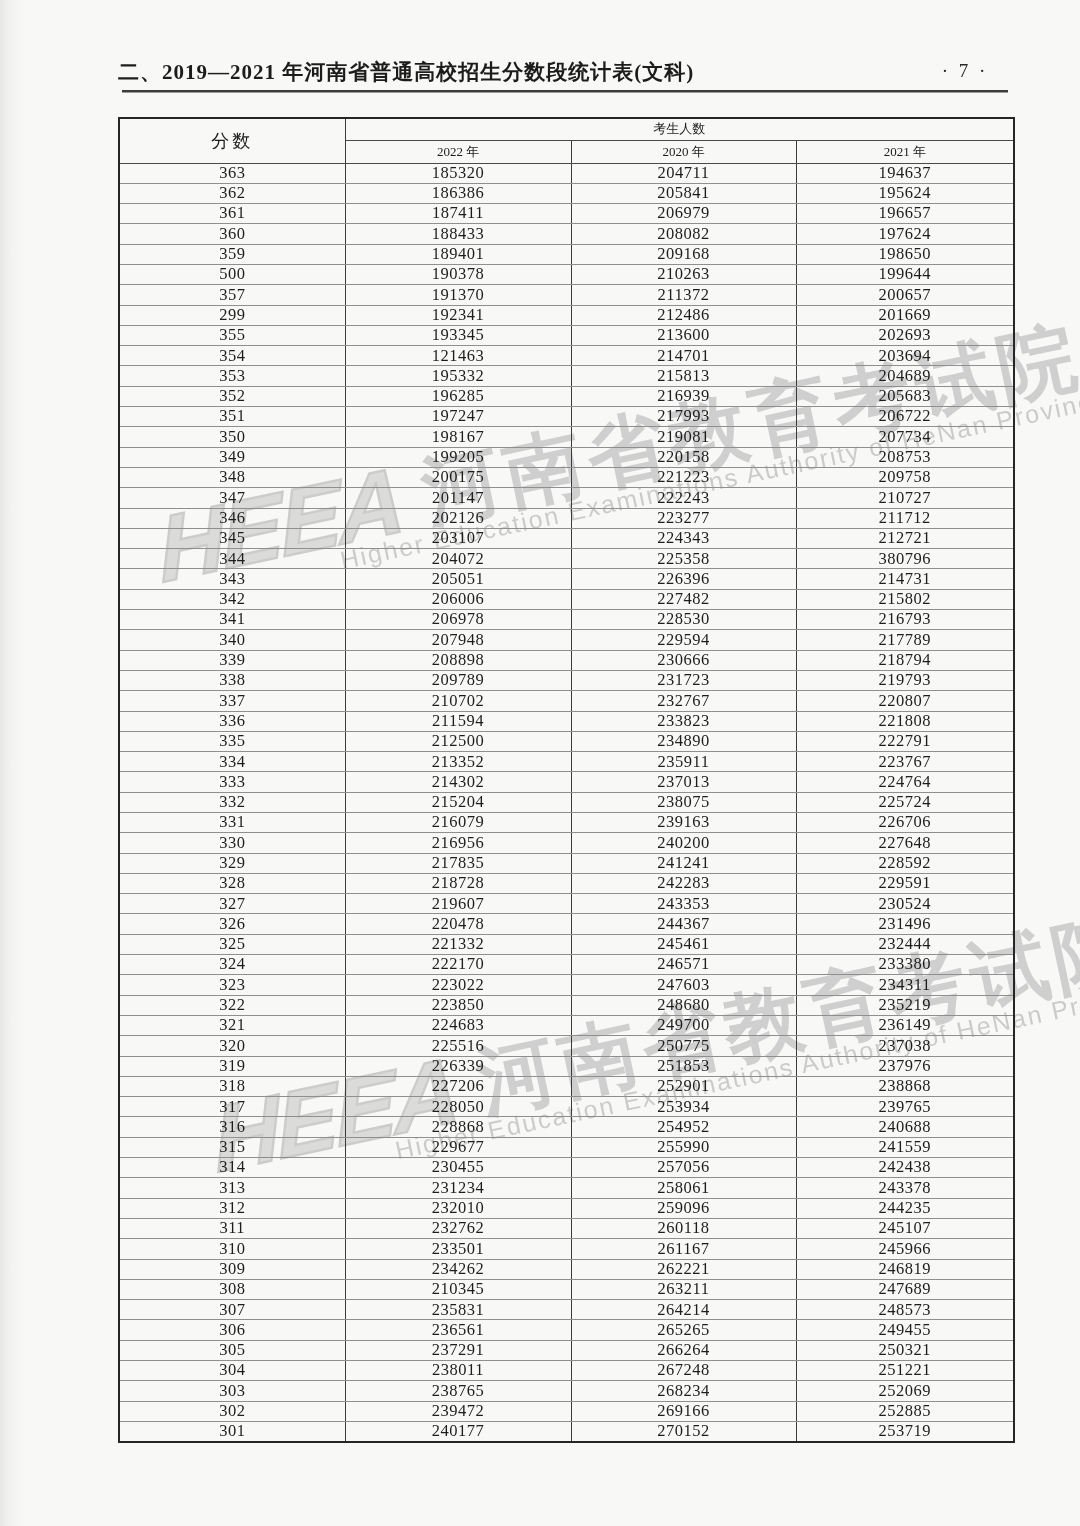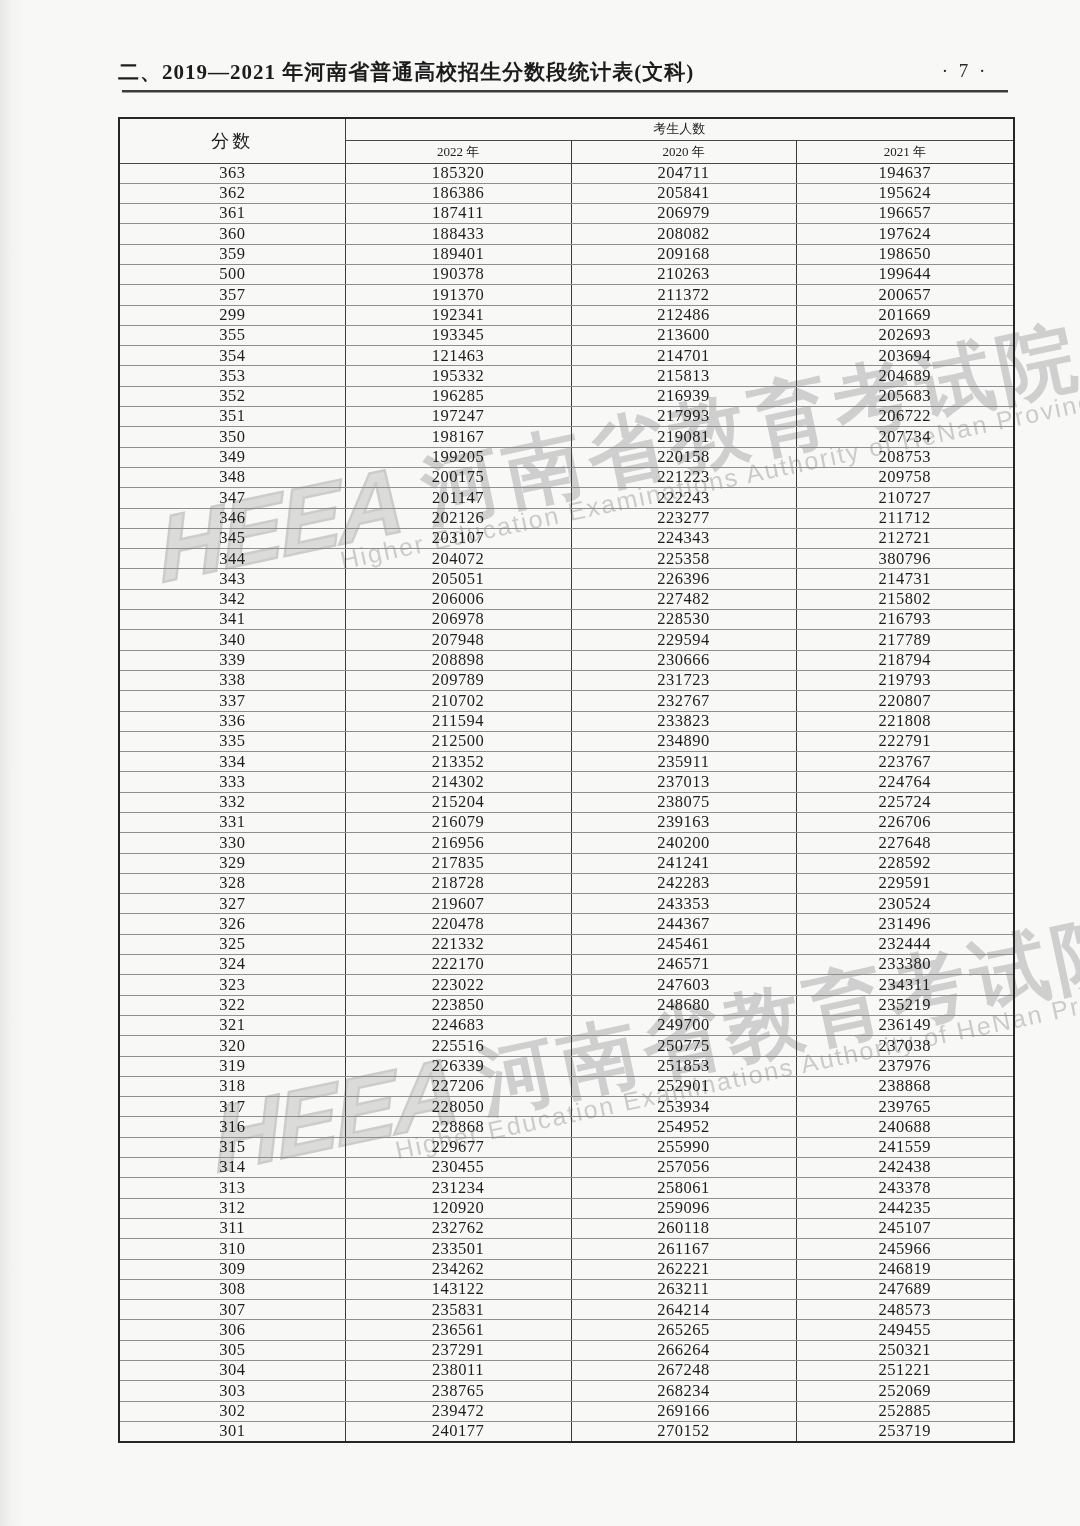--- a/index.html
+++ b/index.html
@@ -418,21 +418,21 @@
         <td>242438</td>
       </tr>
       <tr>
         <td>313</td>
         <td>231234</td>
         <td>258061</td>
         <td>243378</td>
       </tr>
       <tr>
         <td>312</td>
-        <td>120920</td>
+        <td>232010</td>
         <td>259096</td>
         <td>244235</td>
       </tr>
       <tr>
         <td>311</td>
         <td>232762</td>
         <td>260118</td>
         <td>245107</td>
       </tr>
       <tr>
@@ -442,21 +442,21 @@
         <td>245966</td>
       </tr>
       <tr>
         <td>309</td>
         <td>234262</td>
         <td>262221</td>
         <td>246819</td>
       </tr>
       <tr>
         <td>308</td>
-        <td>143122</td>
+        <td>210345</td>
         <td>263211</td>
         <td>247689</td>
       </tr>
       <tr>
         <td>307</td>
         <td>235831</td>
         <td>264214</td>
         <td>248573</td>
       </tr>
       <tr>

